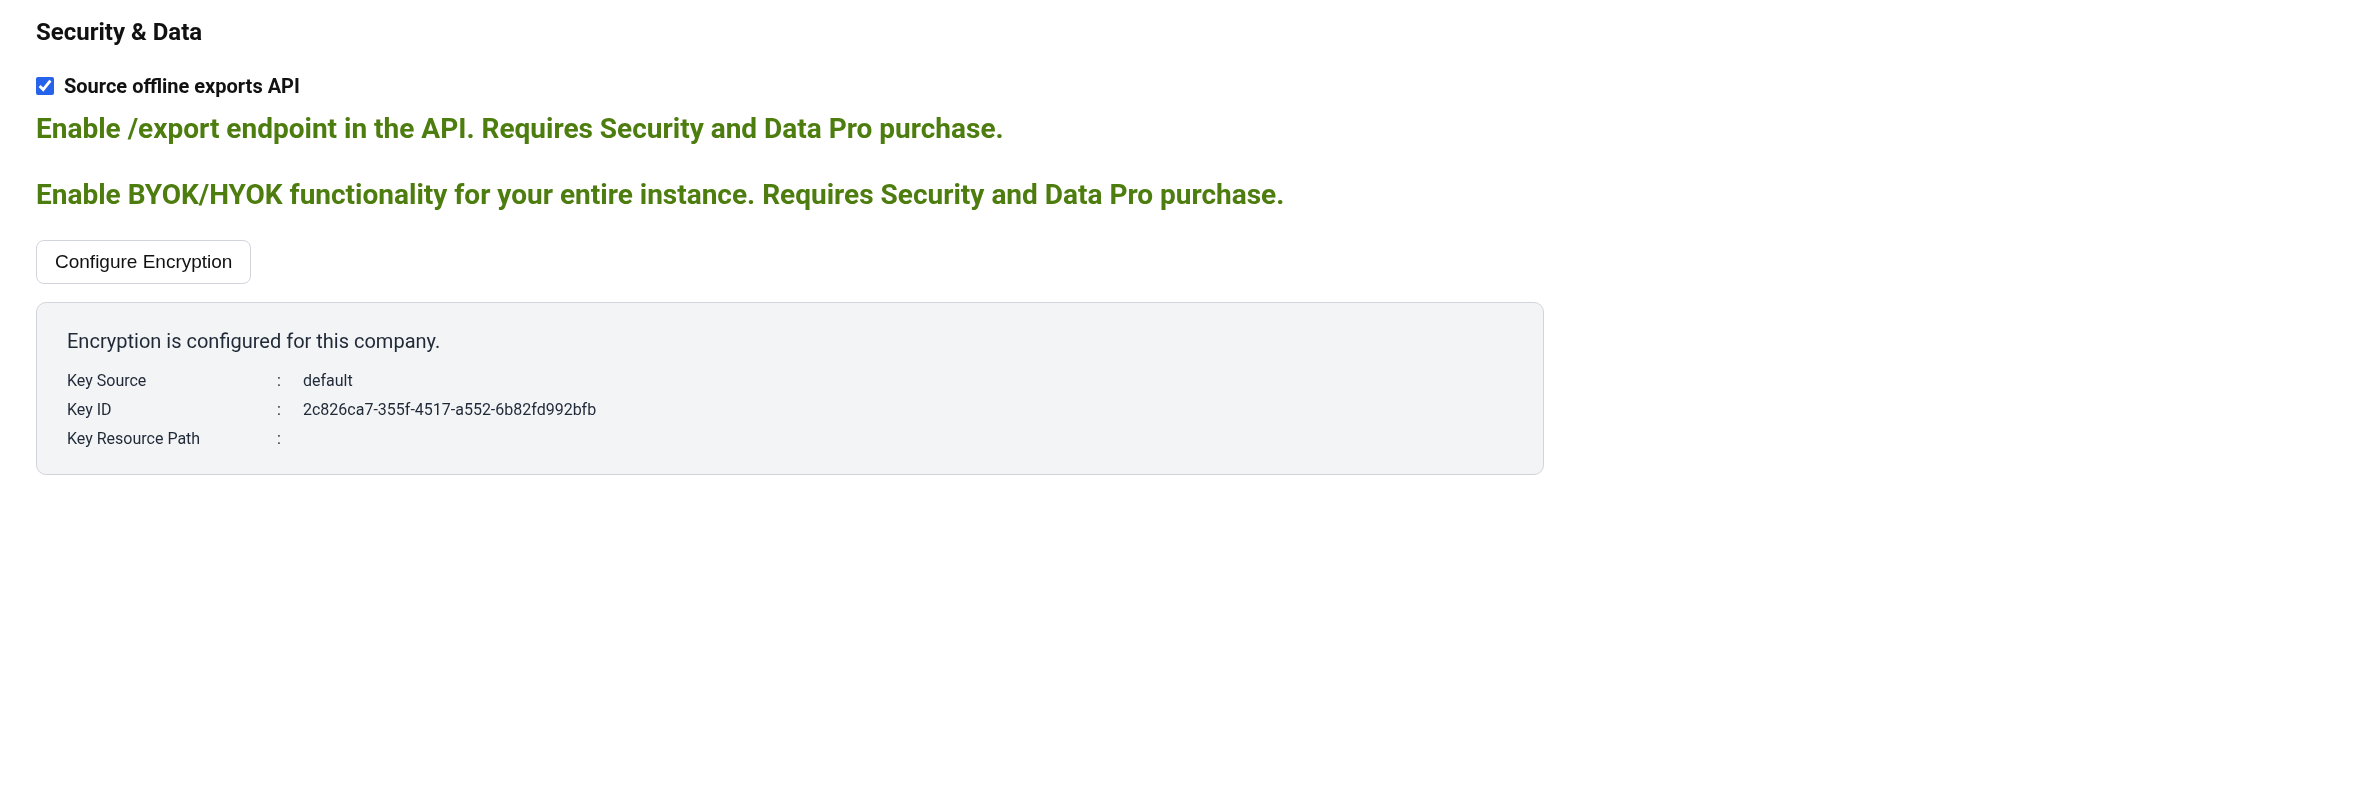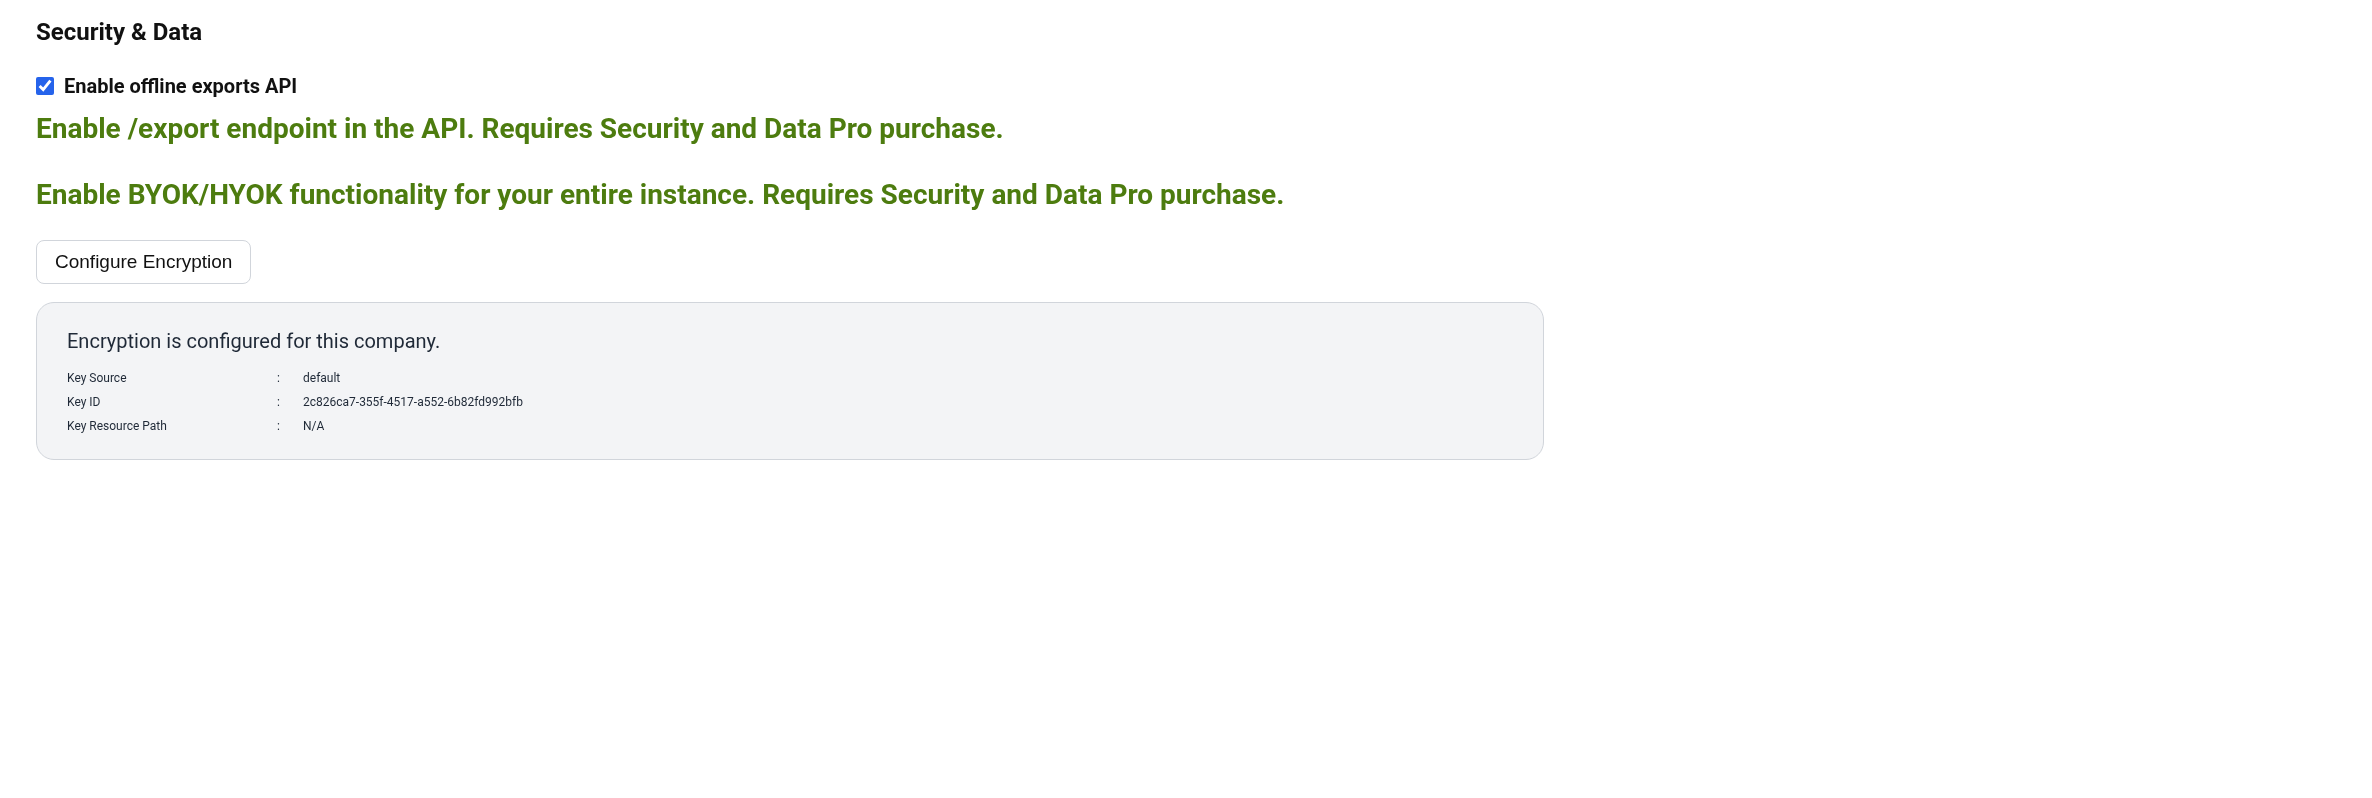--- a/index.html
+++ b/index.html
@@ -57,34 +57,34 @@
       color: #111;
       background: #fff;
       border: 1px solid #d1d5db;
       border-radius: 8px;
       cursor: pointer;
       margin-bottom: 18px;
     }
     .info-card {
       border: 1px solid #d1d5db;
       background: #f3f4f6;
-      border-radius: 18px;
+      border-radius: 10px;
       padding: 26px 30px;
       width: 100%;
       max-width: 1508px;
     }
     .info-card-title {
       font-size: 20px;
       color: #1f2937;
       margin-bottom: 18px;
     }
     .kv-row {
       display: flex;
       align-items: baseline;
-      font-size: 12px;
+      font-size: 16px;
       color: #1f2937;
       margin-bottom: 10px;
     }
     .kv-row:last-child {
       margin-bottom: 0;
     }
     .kv-label {
       width: 210px;
       flex-shrink: 0;
     }
@@ -99,21 +99,21 @@
 </head>
 <body>
 
 
 
 <h2 class="section-title">Security &amp; Data</h2>
 
 <div class="option-block">
   <div class="option-row">
     <input type="checkbox" checked="" style="">
-    <label class="option-label">Enable offline exports API</label>
+    <label class="option-label">Source offline exports API</label>
   </div>
   <div class="option-description">Enable /export endpoint in the API. Requires Security and Data Pro purchase.</div>
 </div>
 
 <div class="option-block">
   <div class="option-description">Enable BYOK/HYOK functionality for your entire instance. Requires Security and Data Pro purchase.</div>
 </div>
 
 <button class="btn">Configure Encryption</button>
 
@@ -125,18 +125,17 @@
     <span class="kv-value">default</span>
   </div>
   <div class="kv-row">
     <span class="kv-label">Key ID</span>
     <span class="kv-colon">:</span>
     <span class="kv-value">2c826ca7-355f-4517-a552-6b82fd992bfb</span>
   </div>
   <div class="kv-row">
     <span class="kv-label">Key Resource Path</span>
     <span class="kv-colon">:</span>
-    <span class="kv-value">N/A</span>
   </div>
 </div>
 
 
 
 
 </body></html>

